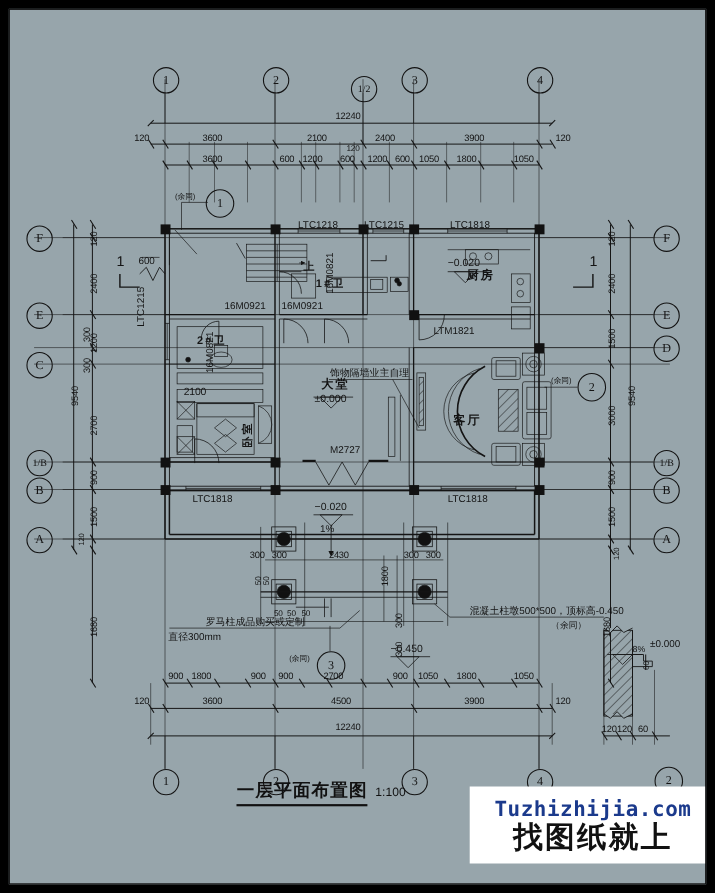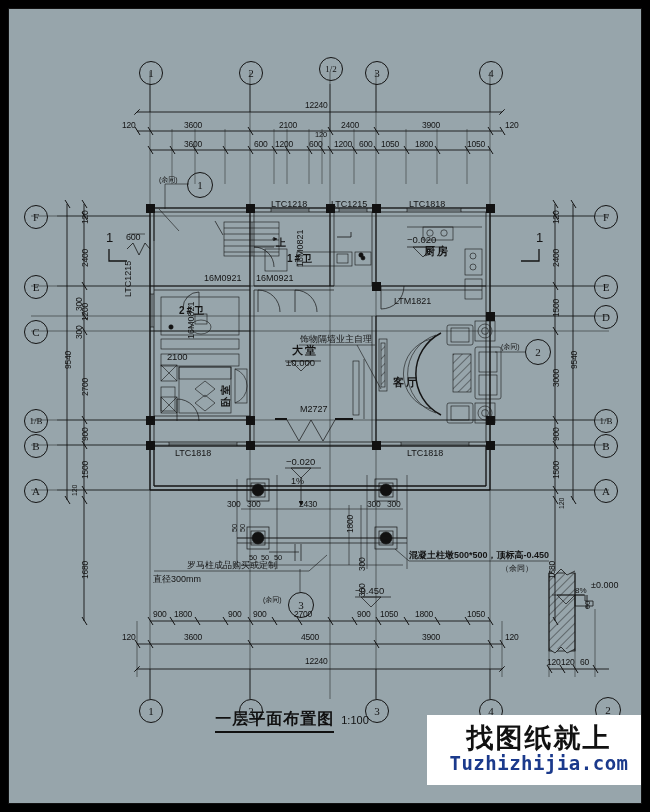--- a/index.html
+++ b/index.html
@@ -517,21 +517,21 @@
         </g>
       </g>
     </svg>
 
     <div class="gridbub" style="left:130px;top:52px;width:22px;height:22px;">
         <span>1</span>
       </div>
     <div class="gridbub" style="left:230px;top:52px;width:22px;height:22px;">
         <span>2</span>
       </div>
-    <div class="gridbub" style="left:310px;top:48px;width:22px;height:22px;font-size:9px;">
+    <div class="gridbub" style="left:310px;top:60px;width:22px;height:22px;font-size:9px;">
         <span>1/2</span>
       </div>
     <div class="gridbub" style="left:356px;top:52px;width:22px;height:22px;">
         <span>3</span>
       </div>
     <div class="gridbub" style="left:470px;top:52px;width:22px;height:22px;">
         <span>4</span>
       </div>
 
     <div class="gridbub" style="left:130px;top:690px;width:22px;height:22px;">
@@ -692,21 +692,21 @@
     <div class="lbl win" style="left:195px;top:265px;">16M0921</div>
     <div class="lbl win" style="left:247px;top:265px;">16M0921</div>
     <div class="lbl" style="left:178px;top:330px;font-size:9px;transform-origin:left top;transform:rotate(-90deg);"><span>16M0821</span></div>
     <div class="lbl" style="left:287px;top:258px;font-size:9px;transform-origin:left top;transform:rotate(-90deg);"><span>16M0821</span></div>
     <div class="lbl win" style="left:385px;top:288px;">LTM1821</div>
     <div class="lbl win" style="left:291px;top:396px;">M2727</div>
 
     <div class="lbl room" style="left:283px;top:336px;">大堂</div>
     <div class="lbl elev" style="left:277px;top:349px;">±0.000</div>
 
-    <div class="lbl room" style="left:384px;top:368px;">客厅</div>
+    <div class="lbl room" style="left:403px;top:368px;">客厅</div>
 
     <div class="lbl room" style="left:415px;top:237px;">厨房</div>
     <div class="lbl elev" style="left:398px;top:226px;">−0.020</div>
 
     <div class="lbl roomv" style="left:212px;top:398px;"><span>卧室</span></div>
 
     <div class="lbl room" style="left:278px;top:245px;font-size:10px;">1#卫</div>
     <div class="lbl room" style="left:170px;top:297px;font-size:10px;">2#卫</div>
 
     <div class="lbl" style="left:267px;top:229px;font-size:10px;font-weight:bold;">上</div>
@@ -718,28 +718,28 @@
     <div class="lbl" style="left:566px;top:578px;font-size:8px;">8%</div>
     <div class="lbl dimv" style="left:575px;top:600px;font-size:7.5px;">60</div>
 
     <div class="lbl dim" style="left:538px;top:649px;">120</div>
     <div class="lbl dim" style="left:552px;top:649px;">120</div>
     <div class="lbl dim" style="left:571px;top:649px;">60</div>
 
     <div class="lbl note" style="left:291px;top:326px;font-size:9px;">饰物隔墙业主自理</div>
     <div class="lbl note" style="left:144px;top:552px;font-size:9px;margin-left:34px;">罗马柱成品购买或定制</div>
     <div class="lbl note" style="left:144px;top:566px;font-size:9px;">直径300mm</div>
-    <div class="lbl note" style="left:400px;top:542px;font-size:9px;font-weight:bold;">混凝土柱墩500*500，顶标高-0.450</div>
+    <div class="lbl note" style="left:418px;top:542px;font-size:9px;">混凝土柱墩500*500，顶标高-0.450</div>
     <div class="lbl note" style="left:492px;top:556px;font-size:8px;">（余同）</div>
 
     <div id="title">
       <div>
         <span id="titleMain">一层平面布置图</span><span id="scaleTxt">1:100</span>
       </div>
     </div>
 
     <div id="watermark">
+      <div id="wmEn">Tuzhizhijia.com</div>
       <div id="wmCn">找图纸就上</div>
-      <div id="wmEn">Tuzhizhijia.com</div>
     </div>
 
   </div>
 </div>
 
 </body></html>

